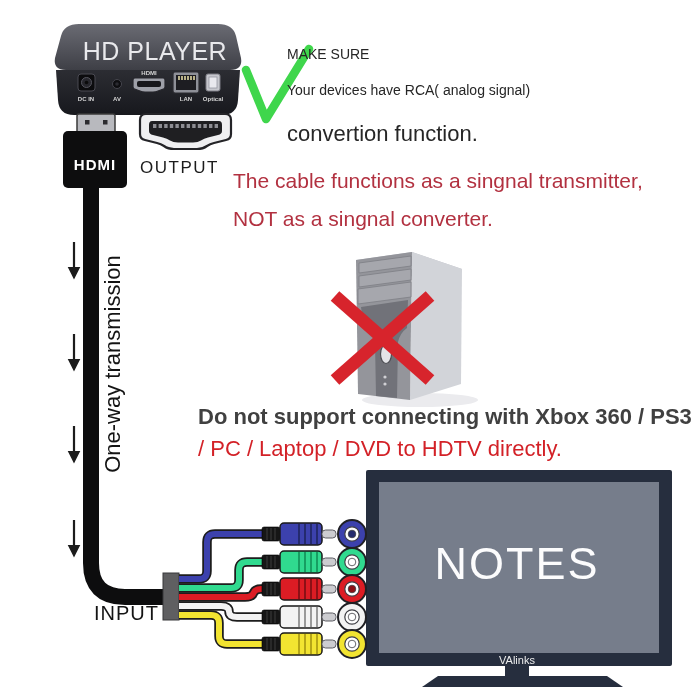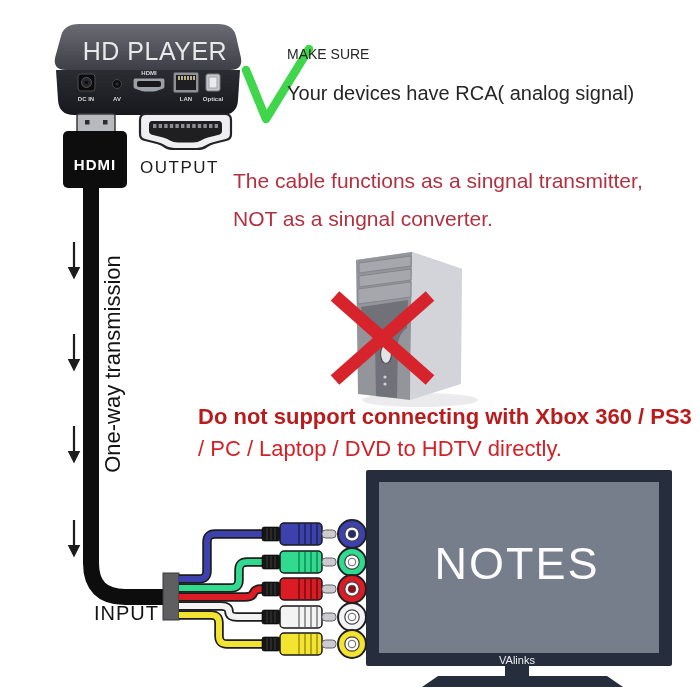--- a/index.html
+++ b/index.html
@@ -1,25 +1,25 @@
 <!DOCTYPE html>
 <html><head>
 <meta charset="utf-8">
 <style>
   html,body{margin:0;padding:0;background:#fff;}
   .stage{position:relative;width:700px;height:700px;background:#ffffff;overflow:hidden;
          font-family:"Liberation Sans",sans-serif;margin-top:8px;}
   .stage svg{position:absolute;left:0;top:0;}
   .txt{position:absolute;white-space:nowrap;}
   .make-title{left:287px;top:38px;font-size:14px;color:#262626;}
-  .make-l1{left:287px;top:74px;font-size:20px;color:#262626;}
+  .make-l1{left:287px;top:74px;font-size:14px;color:#262626;}
   .make-l2{left:287px;top:113px;font-size:22px;color:#262626;}
   .warn1{left:233px;top:161px;font-size:21px;color:#b23140;}
   .warn2{left:233px;top:199px;font-size:21px;color:#b23140;}
-  .bold1{left:198px;top:396px;font-size:22px;font-weight:700;color:#b91c1c;}
+  .bold1{left:198px;top:396px;font-size:22px;font-weight:700;color:#404040;}
   .bold2{left:198px;top:428px;font-size:22px;font-weight:400;color:#d32127;}
   .oneway{left:-3px;top:344px;width:230px;height:24px;text-align:center;
           transform:rotate(-90deg);font-size:22px;color:#141414;}
   text{font-family:"Liberation Sans",sans-serif;}
   .dev-title{font-size:25px;fill:#e9e9ec;letter-spacing:.5px;}
   .port-lbl{font-size:6px;fill:#d5d5d5;font-weight:700;}
   .plug-lbl{font-size:15px;fill:#ffffff;font-weight:700;letter-spacing:1px;}
   .output-lbl{font-size:17px;fill:#1c1c1c;letter-spacing:1.5px;}
   .input-lbl{font-size:20px;fill:#141414;letter-spacing:1px;}
   .notes-lbl{font-size:45px;fill:#fcfcfd;letter-spacing:2px;}
@@ -276,19 +276,20 @@
     <circle cx="352" cy="636" r="14" stroke="#202024" stroke-width="2" fill="#f2e431"></circle>
     <circle cx="352" cy="636" r="7.2" fill="#ffffff" stroke="#3f3f45" stroke-width="1.2"></circle>
     <circle cx="352" cy="636" r="3.8" stroke="#3f3f45" stroke-width="0.8" fill="#ffffff"></circle>
   </g>
 
   <text class="input-lbl" x="94" y="612">INPUT</text>
 </svg>
 
 <div class="txt make-title">MAKE SURE</div>
 <div class="txt make-l1">Your devices have RCA( analog signal)</div>
+<div class="txt make-l2">convertion function.</div>
 <div class="txt warn1">The cable functions as a singnal transmitter,</div>
 <div class="txt warn2">NOT as a singnal converter.</div>
 <div class="txt bold1">Do not support connecting with Xbox 360 / PS3</div>
 <div class="txt bold2">/ PC / Laptop / DVD to HDTV directly.</div>
 <div class="txt oneway">One-way transmission</div>
 
 </div>
 
 </body></html>

